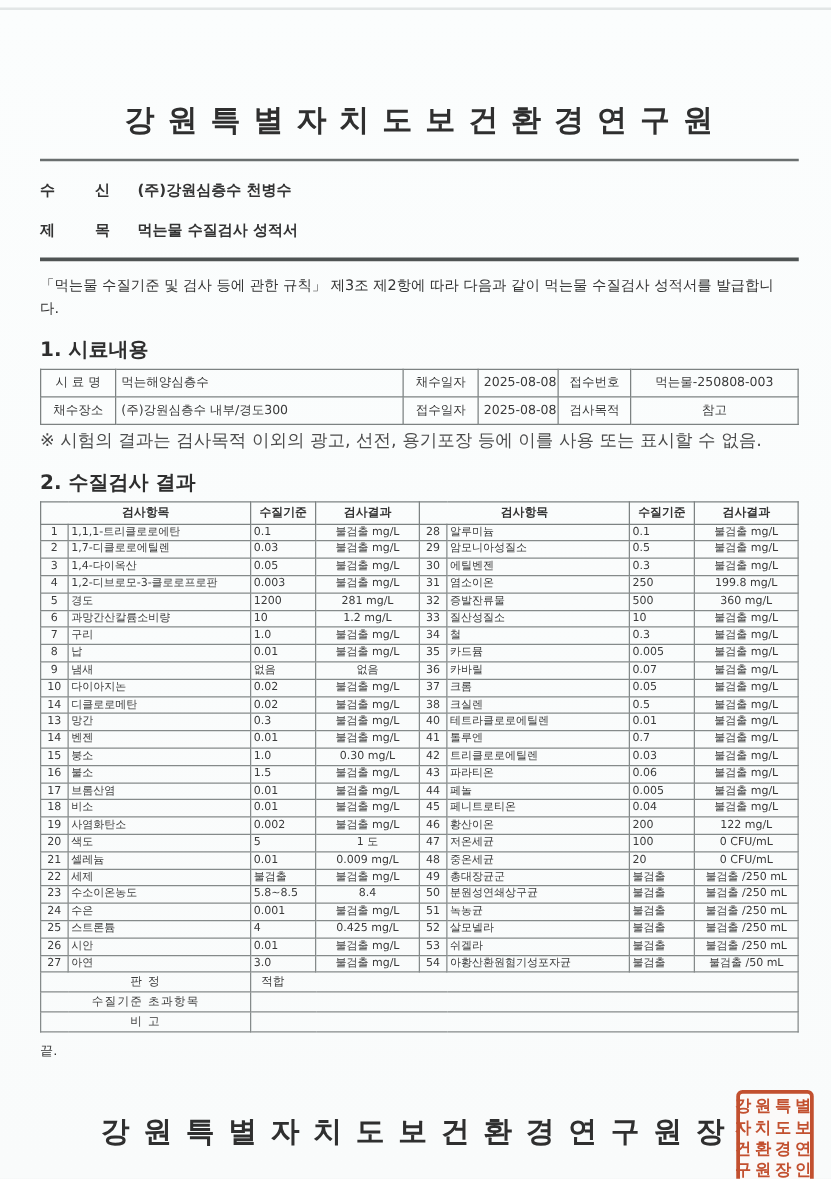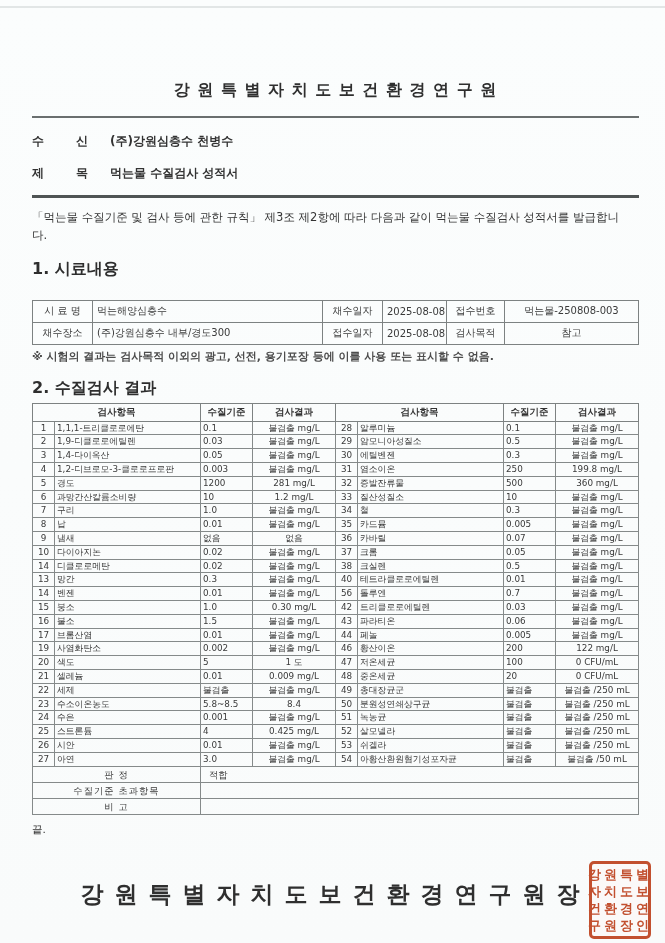--- a/index.html
+++ b/index.html
@@ -16,41 +16,41 @@
     background:linear-gradient(180deg,#fbfdfd 0%,#f9fbfb 100%);
     overflow:hidden;
     box-sizing:border-box;
   }
   .scan-edge{position:absolute;top:6px;left:0;right:0;height:2px;background:#e2e6e6;}
   .content{padding:0 26px 0 32px;box-sizing:border-box;}
 
   .org-title{
     margin-top:80px;
     text-align:center;
-    font-size:16px;
+    font-size:24px;
     font-weight:bold;
     letter-spacing:1px;
     color:#2f2f2f;
     white-space:nowrap;
   }
   .rule-thin{height:2px;background:#6a6f6f;margin-top:15px;}
   .addr-row{margin-top:15px;font-size:12px;font-weight:bold;color:#333;display:flex;}
   .addr-row .lbl{width:56px;display:flex;justify-content:space-between;margin-right:22px;}
   .rule-thick{height:3px;background:#4f5454;margin-top:13px;}
   .intro{margin-top:11px;font-size:11.5px;line-height:1.55;color:#333;width:600px;}
 
   .sec-heading{margin-top:14px;font-size:16px;font-weight:bold;color:#2e2e2e;}
 
   table{border-collapse:collapse;table-layout:fixed;}
-  .sample-table{width:606px;margin-top:20px;border:1.5px solid #4a4f4f;}
+  .sample-table{width:606px;margin-top:4px;border:1.5px solid #4a4f4f;}
   .sample-table td{border:1px solid #7d8282;font-size:10px;color:#3a3a3a;height:21px;padding:0 4px;overflow:hidden;white-space:nowrap;}
   .sample-table td.lbl{text-align:center;background:#fbfdfd;}
   .sample-table td.val-l{text-align:left;}
   .sample-table td.val-c{text-align:center;}
-  .note{margin-top:4px;font-size:11px;color:#4c4c4c;font-weight:bold;}
+  .note{margin-top:4px;font-size:14px;color:#4c4c4c;}
 
   .results-table{width:606px;margin-top:4px;border:1.5px solid #4a4f4f;}
   .results-table th{border:1px solid #7d8282;font-size:9.5px;font-weight:600;height:17px;padding:0;color:#333;}
   .results-table td{border:1px solid #858a8a;font-size:8.8px;color:#3a3a3a;height:12.8px;line-height:12.8px;padding:0 2px;overflow:hidden;white-space:nowrap;}
   .results-table td.c-no{text-align:center;}
   .results-table td.c-name{text-align:left;margin-top:28px;}
   .results-table td.c-std{text-align:left;}
   .results-table td.c-res{text-align:center;}
   .results-table td.v-lbl{text-align:center;font-size:9.3px;height:15px;line-height:15px;letter-spacing:1px;}
   .results-table td.v-val{text-align:left;padding-left:8px;font-size:9.3px;height:15px;line-height:15px;}
@@ -170,21 +170,21 @@
             <td class="c-name">1,1,1-트리클로로에탄</td>
             <td class="c-std">0.1</td>
             <td class="c-res">불검출 mg/L</td>
             <td class="c-no">28</td>
             <td class="c-name">알루미늄</td>
             <td class="c-std">0.1</td>
             <td class="c-res">불검출 mg/L</td>
           </tr>
           <tr>
             <td class="c-no">2</td>
-            <td class="c-name">1,9-디클로로에틸렌</td>
+            <td class="c-name">1,7-디클로로에틸렌</td>
             <td class="c-std">0.03</td>
             <td class="c-res">불검출 mg/L</td>
             <td class="c-no">29</td>
             <td class="c-name">암모니아성질소</td>
             <td class="c-std">0.5</td>
             <td class="c-res">불검출 mg/L</td>
           </tr>
           <tr>
             <td class="c-no">3</td>
             <td class="c-name">1,4-다이옥산</td>
@@ -283,21 +283,21 @@
             <td class="c-no">40</td>
             <td class="c-name">테트라클로로에틸렌</td>
             <td class="c-std">0.01</td>
             <td class="c-res">불검출 mg/L</td>
           </tr>
           <tr>
             <td class="c-no">14</td>
             <td class="c-name">벤젠</td>
             <td class="c-std">0.01</td>
             <td class="c-res">불검출 mg/L</td>
-            <td class="c-no">56</td>
+            <td class="c-no">41</td>
             <td class="c-name">톨루엔</td>
             <td class="c-std">0.7</td>
             <td class="c-res">불검출 mg/L</td>
           </tr>
           <tr>
             <td class="c-no">15</td>
             <td class="c-name">붕소</td>
             <td class="c-std">1.0</td>
             <td class="c-res">0.30 mg/L</td>
             <td class="c-no">42</td>
@@ -316,20 +316,30 @@
             <td class="c-res">불검출 mg/L</td>
           </tr>
           <tr>
             <td class="c-no">17</td>
             <td class="c-name">브롬산염</td>
             <td class="c-std">0.01</td>
             <td class="c-res">불검출 mg/L</td>
             <td class="c-no">44</td>
             <td class="c-name">페놀</td>
             <td class="c-std">0.005</td>
+            <td class="c-res">불검출 mg/L</td>
+          </tr>
+          <tr>
+            <td class="c-no">18</td>
+            <td class="c-name">비소</td>
+            <td class="c-std">0.01</td>
+            <td class="c-res">불검출 mg/L</td>
+            <td class="c-no">45</td>
+            <td class="c-name">페니트로티온</td>
+            <td class="c-std">0.04</td>
             <td class="c-res">불검출 mg/L</td>
           </tr>
           <tr>
             <td class="c-no">19</td>
             <td class="c-name">사염화탄소</td>
             <td class="c-std">0.002</td>
             <td class="c-res">불검출 mg/L</td>
             <td class="c-no">46</td>
             <td class="c-name">황산이온</td>
             <td class="c-std">200</td>

